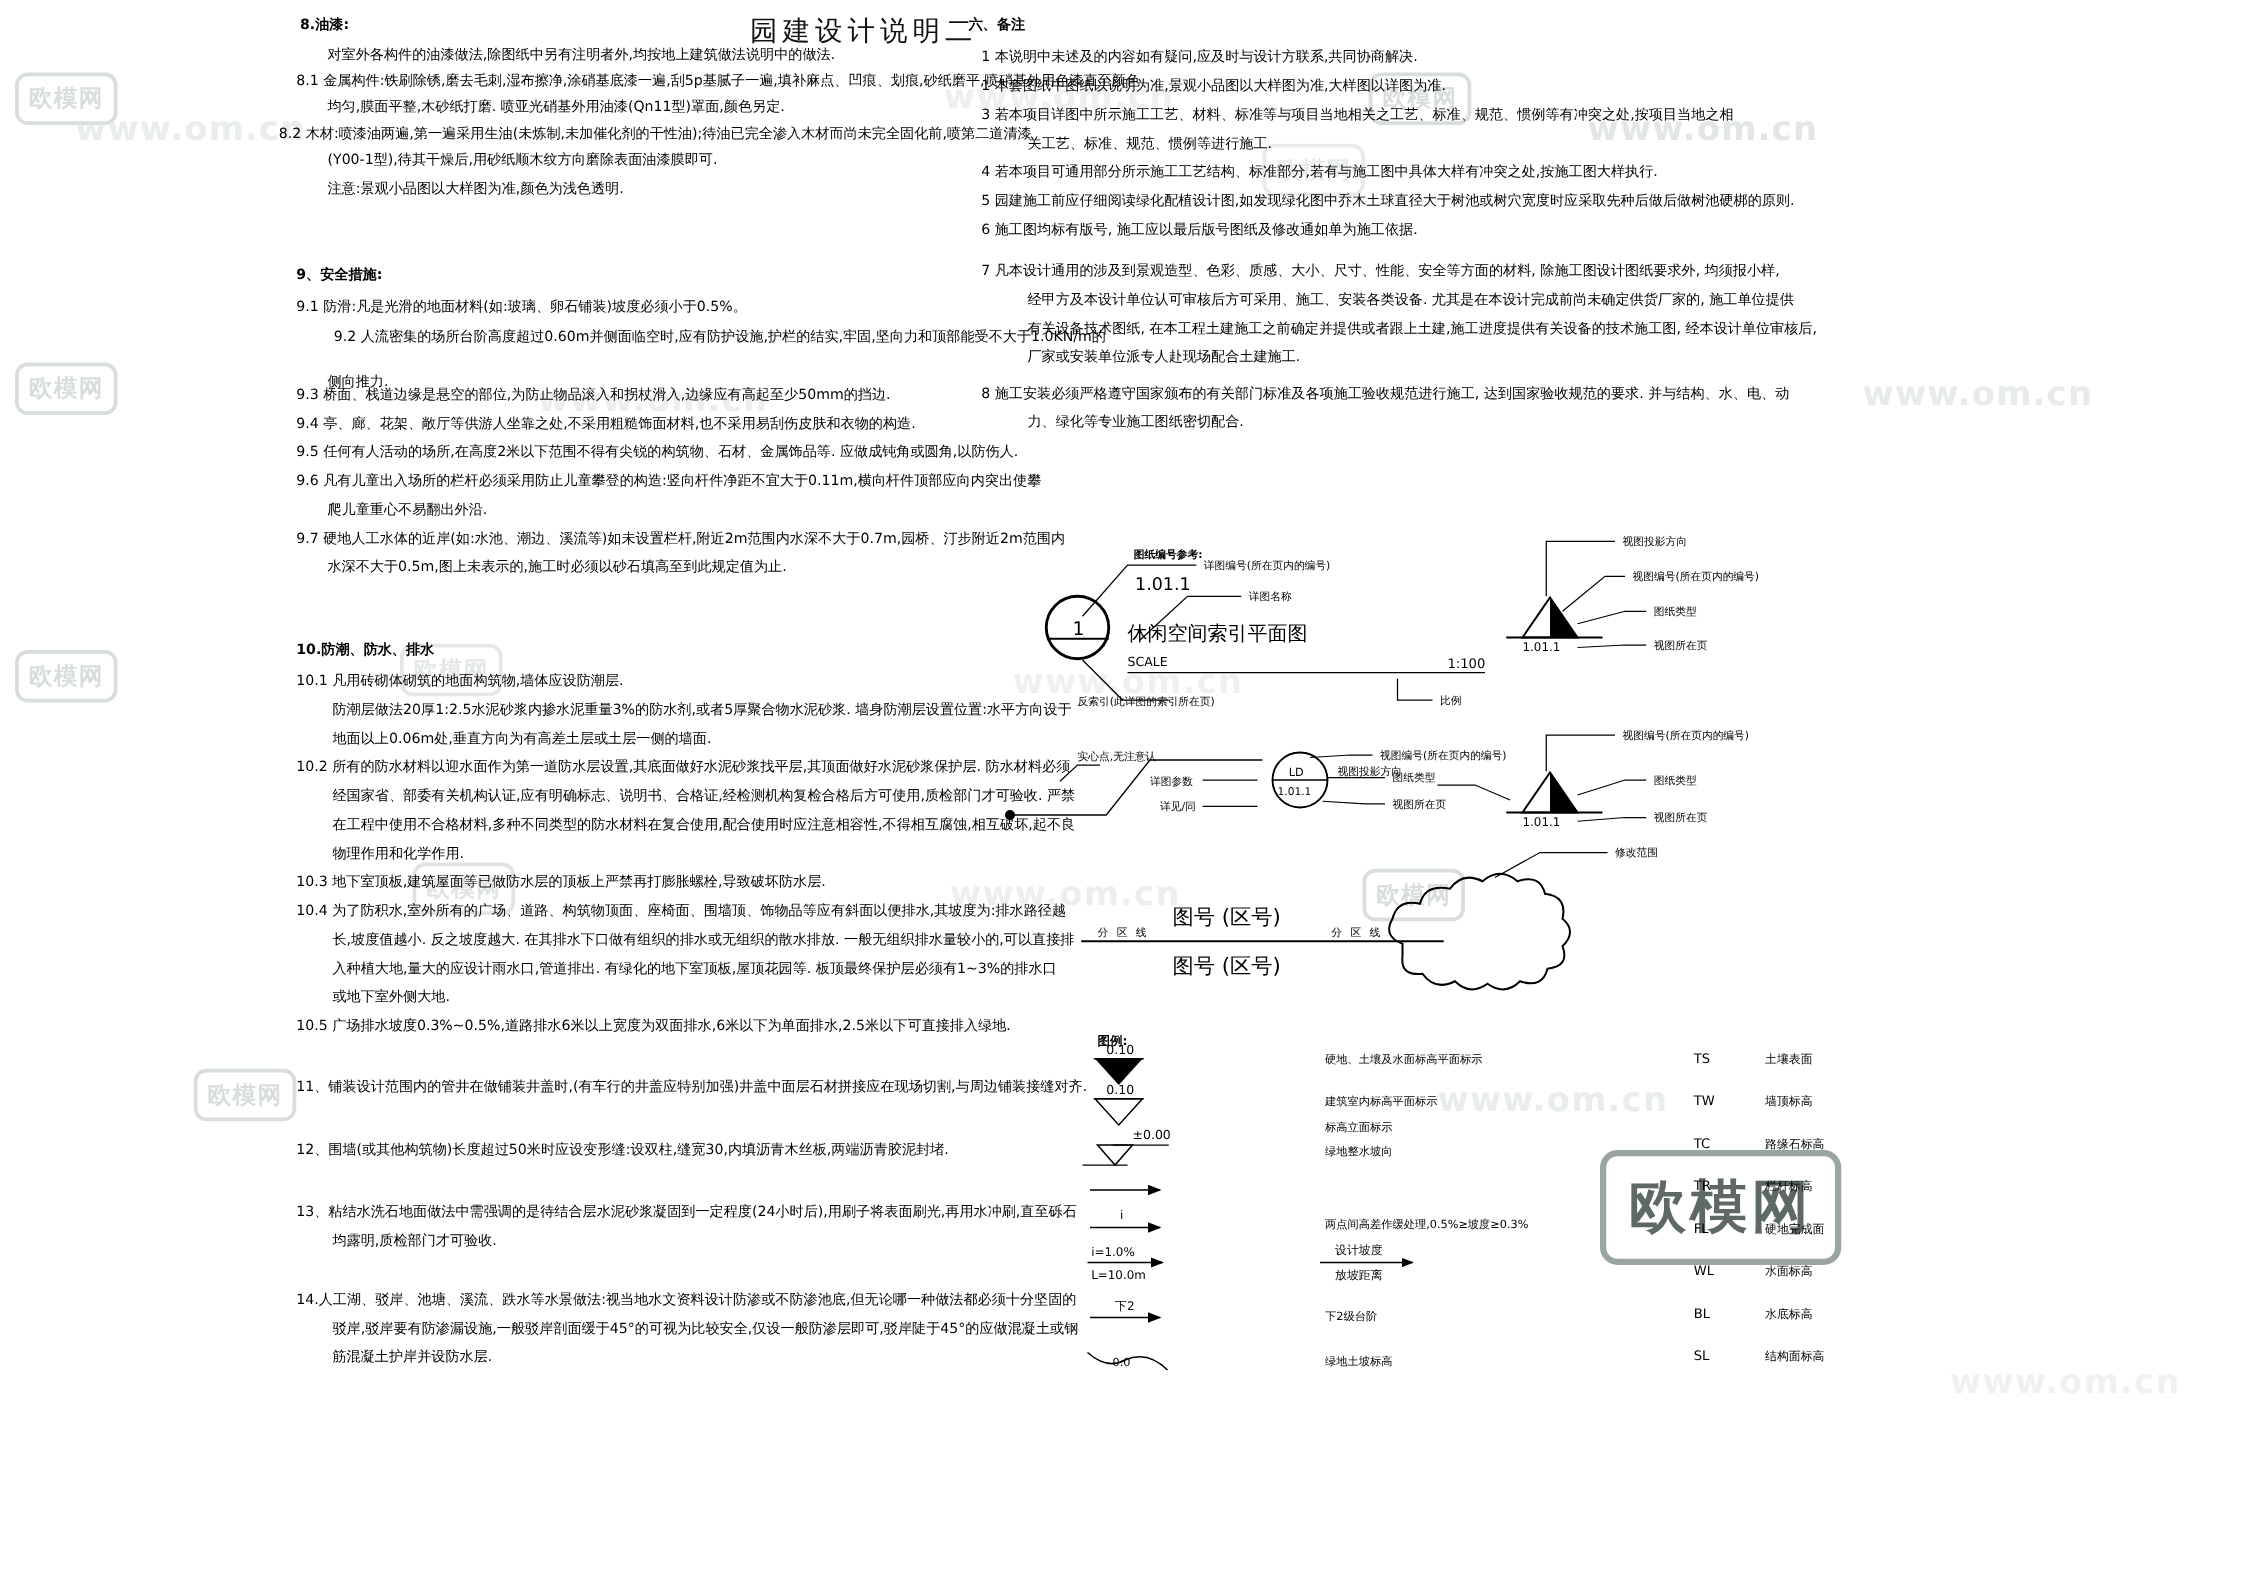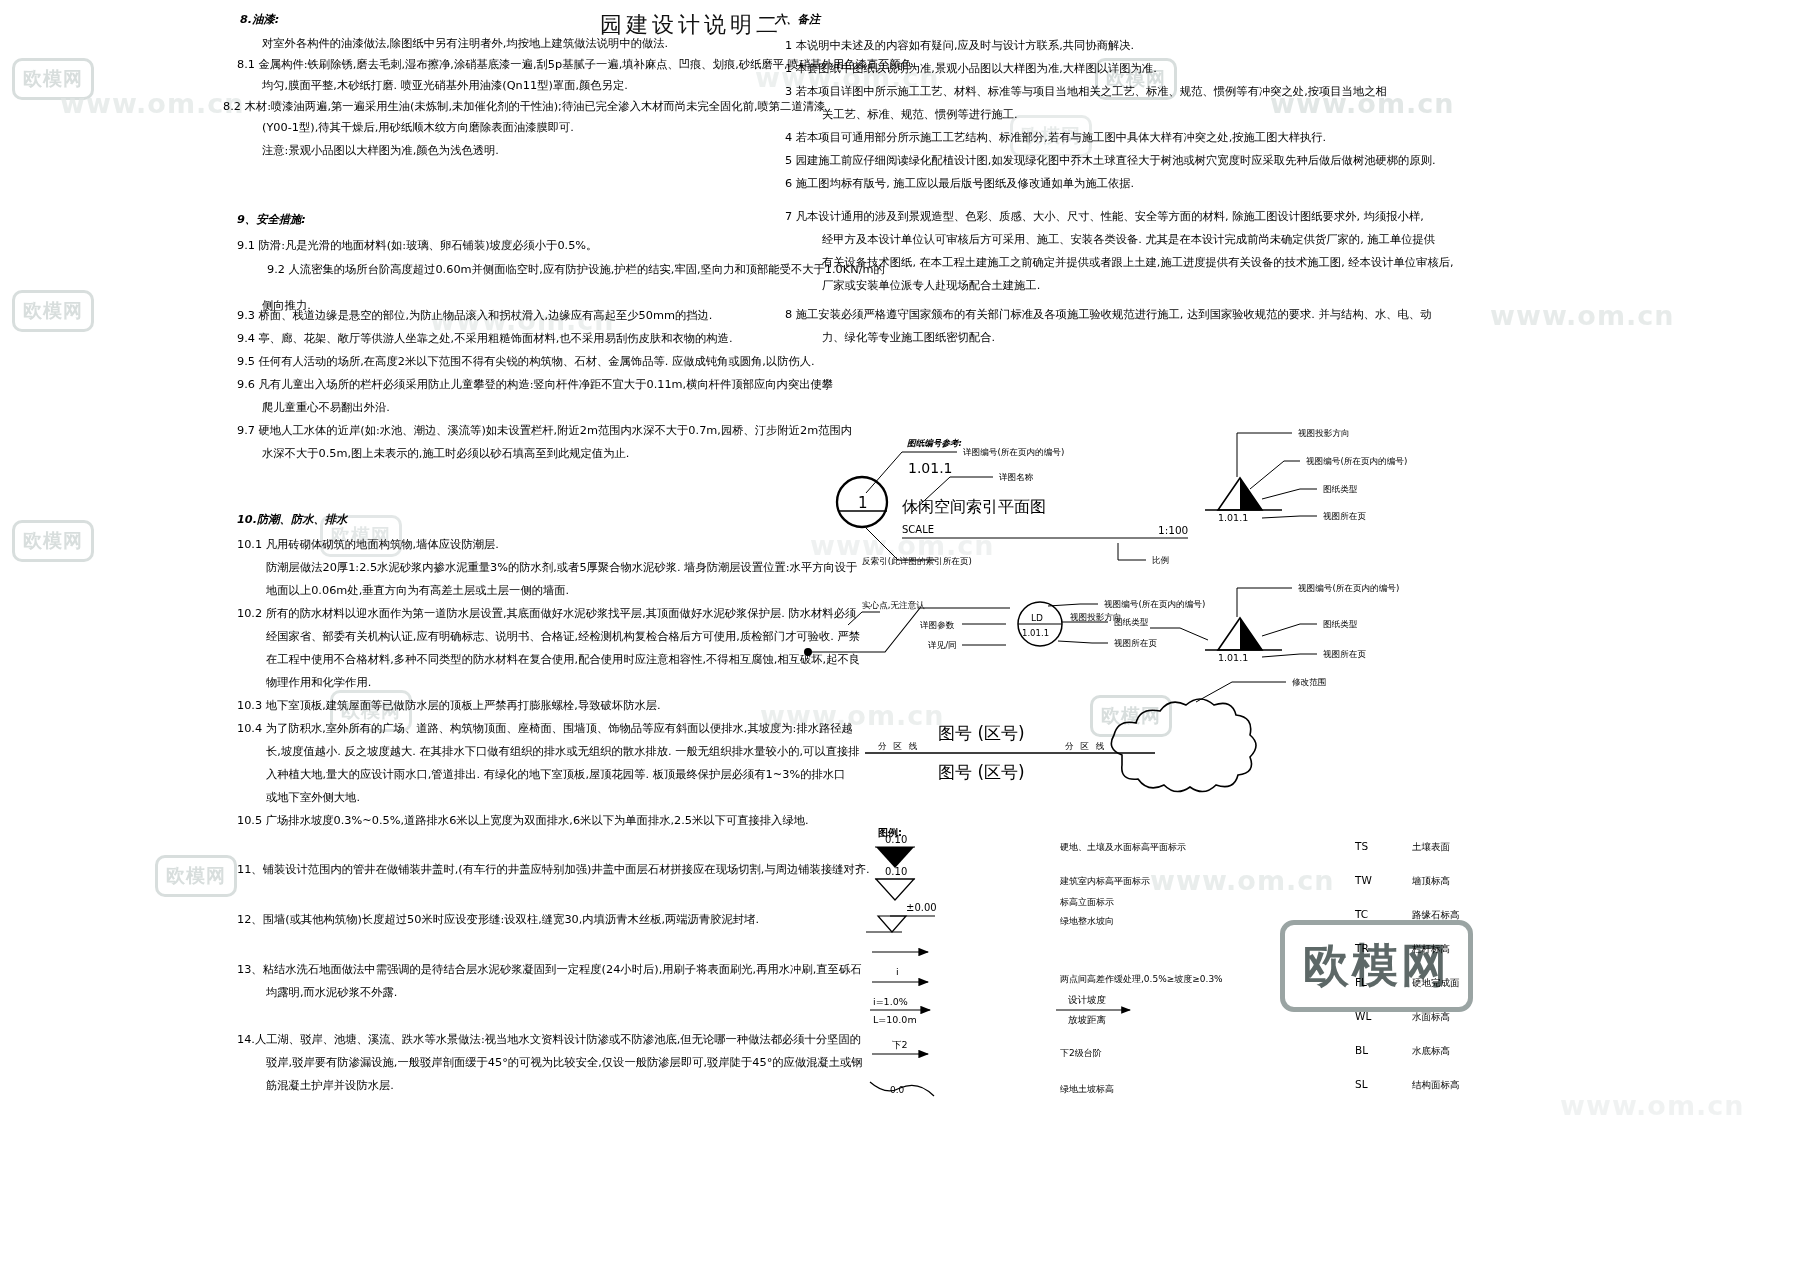--- a/index.html
+++ b/index.html
@@ -27,21 +27,21 @@
   }
   .wm-big{
     border:5px solid #9aa4a3;border-radius:14px;
     color:#5d6867;font-weight:bold;font-size:46px;
     padding:10px 18px;letter-spacing:3px;background:#fff;
   }
 
   
   .col{position:absolute;}
   .ln{position:absolute;white-space:nowrap;font-size:11.3px;}
-  .ln.b{font-weight:bold;font-style:italic;}
+  .ln.b{font-weight:bold;}
   .ln.xs{font-size:8.6px;}
 
   
   .doc-title{
     position:absolute;left:600px;top:10px;
     font-size:22px;letter-spacing:4px;
     font-family:"DejaVu Sans","Liberation Sans",sans-serif;
     color:#111;
   }
 
@@ -111,21 +111,21 @@
     <div class="ln" style="left:266px;top:744px;">长,坡度值越小. 反之坡度越大. 在其排水下口做有组织的排水或无组织的散水排放. 一般无组织排水量较小的,可以直接排</div>
     <div class="ln" style="left:266px;top:767px;">入种植大地,量大的应设计雨水口,管道排出. 有绿化的地下室顶板,屋顶花园等. 板顶最终保护层必须有1~3%的排水口</div>
     <div class="ln" style="left:266px;top:790px;">或地下室外侧大地.</div>
     <div class="ln" style="left:237px;top:813px;">10.5 广场排水坡度0.3%~0.5%,道路排水6米以上宽度为双面排水,6米以下为单面排水,2.5米以下可直接排入绿地.</div>
 
     <div class="ln" style="left:237px;top:862px;">11、铺装设计范围内的管井在做铺装井盖时,(有车行的井盖应特别加强)井盖中面层石材拼接应在现场切割,与周边铺装接缝对齐.</div>
 
     <div class="ln" style="left:237px;top:912px;">12、围墙(或其他构筑物)长度超过50米时应设变形缝:设双柱,缝宽30,内填沥青木丝板,两端沥青胶泥封堵.</div>
 
     <div class="ln" style="left:237px;top:962px;">13、粘结水洗石地面做法中需强调的是待结合层水泥砂浆凝固到一定程度(24小时后),用刷子将表面刷光,再用水冲刷,直至砾石</div>
-    <div class="ln" style="left:266px;top:985px;">均露明,而水泥砂浆不外露.</div>
+    <div class="ln" style="left:266px;top:985px;">均露明,质检部门才可验收.</div>
 
     <div class="ln" style="left:237px;top:1032px;">14.人工湖、驳岸、池塘、溪流、跌水等水景做法:视当地水文资料设计防渗或不防渗池底,但无论哪一种做法都必须十分坚固的</div>
     <div class="ln" style="left:266px;top:1055px;">驳岸,驳岸要有防渗漏设施,一般驳岸剖面缓于45°的可视为比较安全,仅设一般防渗层即可,驳岸陡于45°的应做混凝土或钢</div>
     <div class="ln" style="left:266px;top:1078px;">筋混凝土护岸并设防水层.</div>
   </div>
 
   <div class="col">
     <div class="ln b" style="left:775px;top:12px;">六、备注</div>
     <div class="ln" style="left:785px;top:38px;">1 本说明中未述及的内容如有疑问,应及时与设计方联系,共同协商解决.</div>
     <div class="ln" style="left:785px;top:61px;">1 本套图纸中图纸以说明为准,景观小品图以大样图为准,大样图以详图为准.</div>

